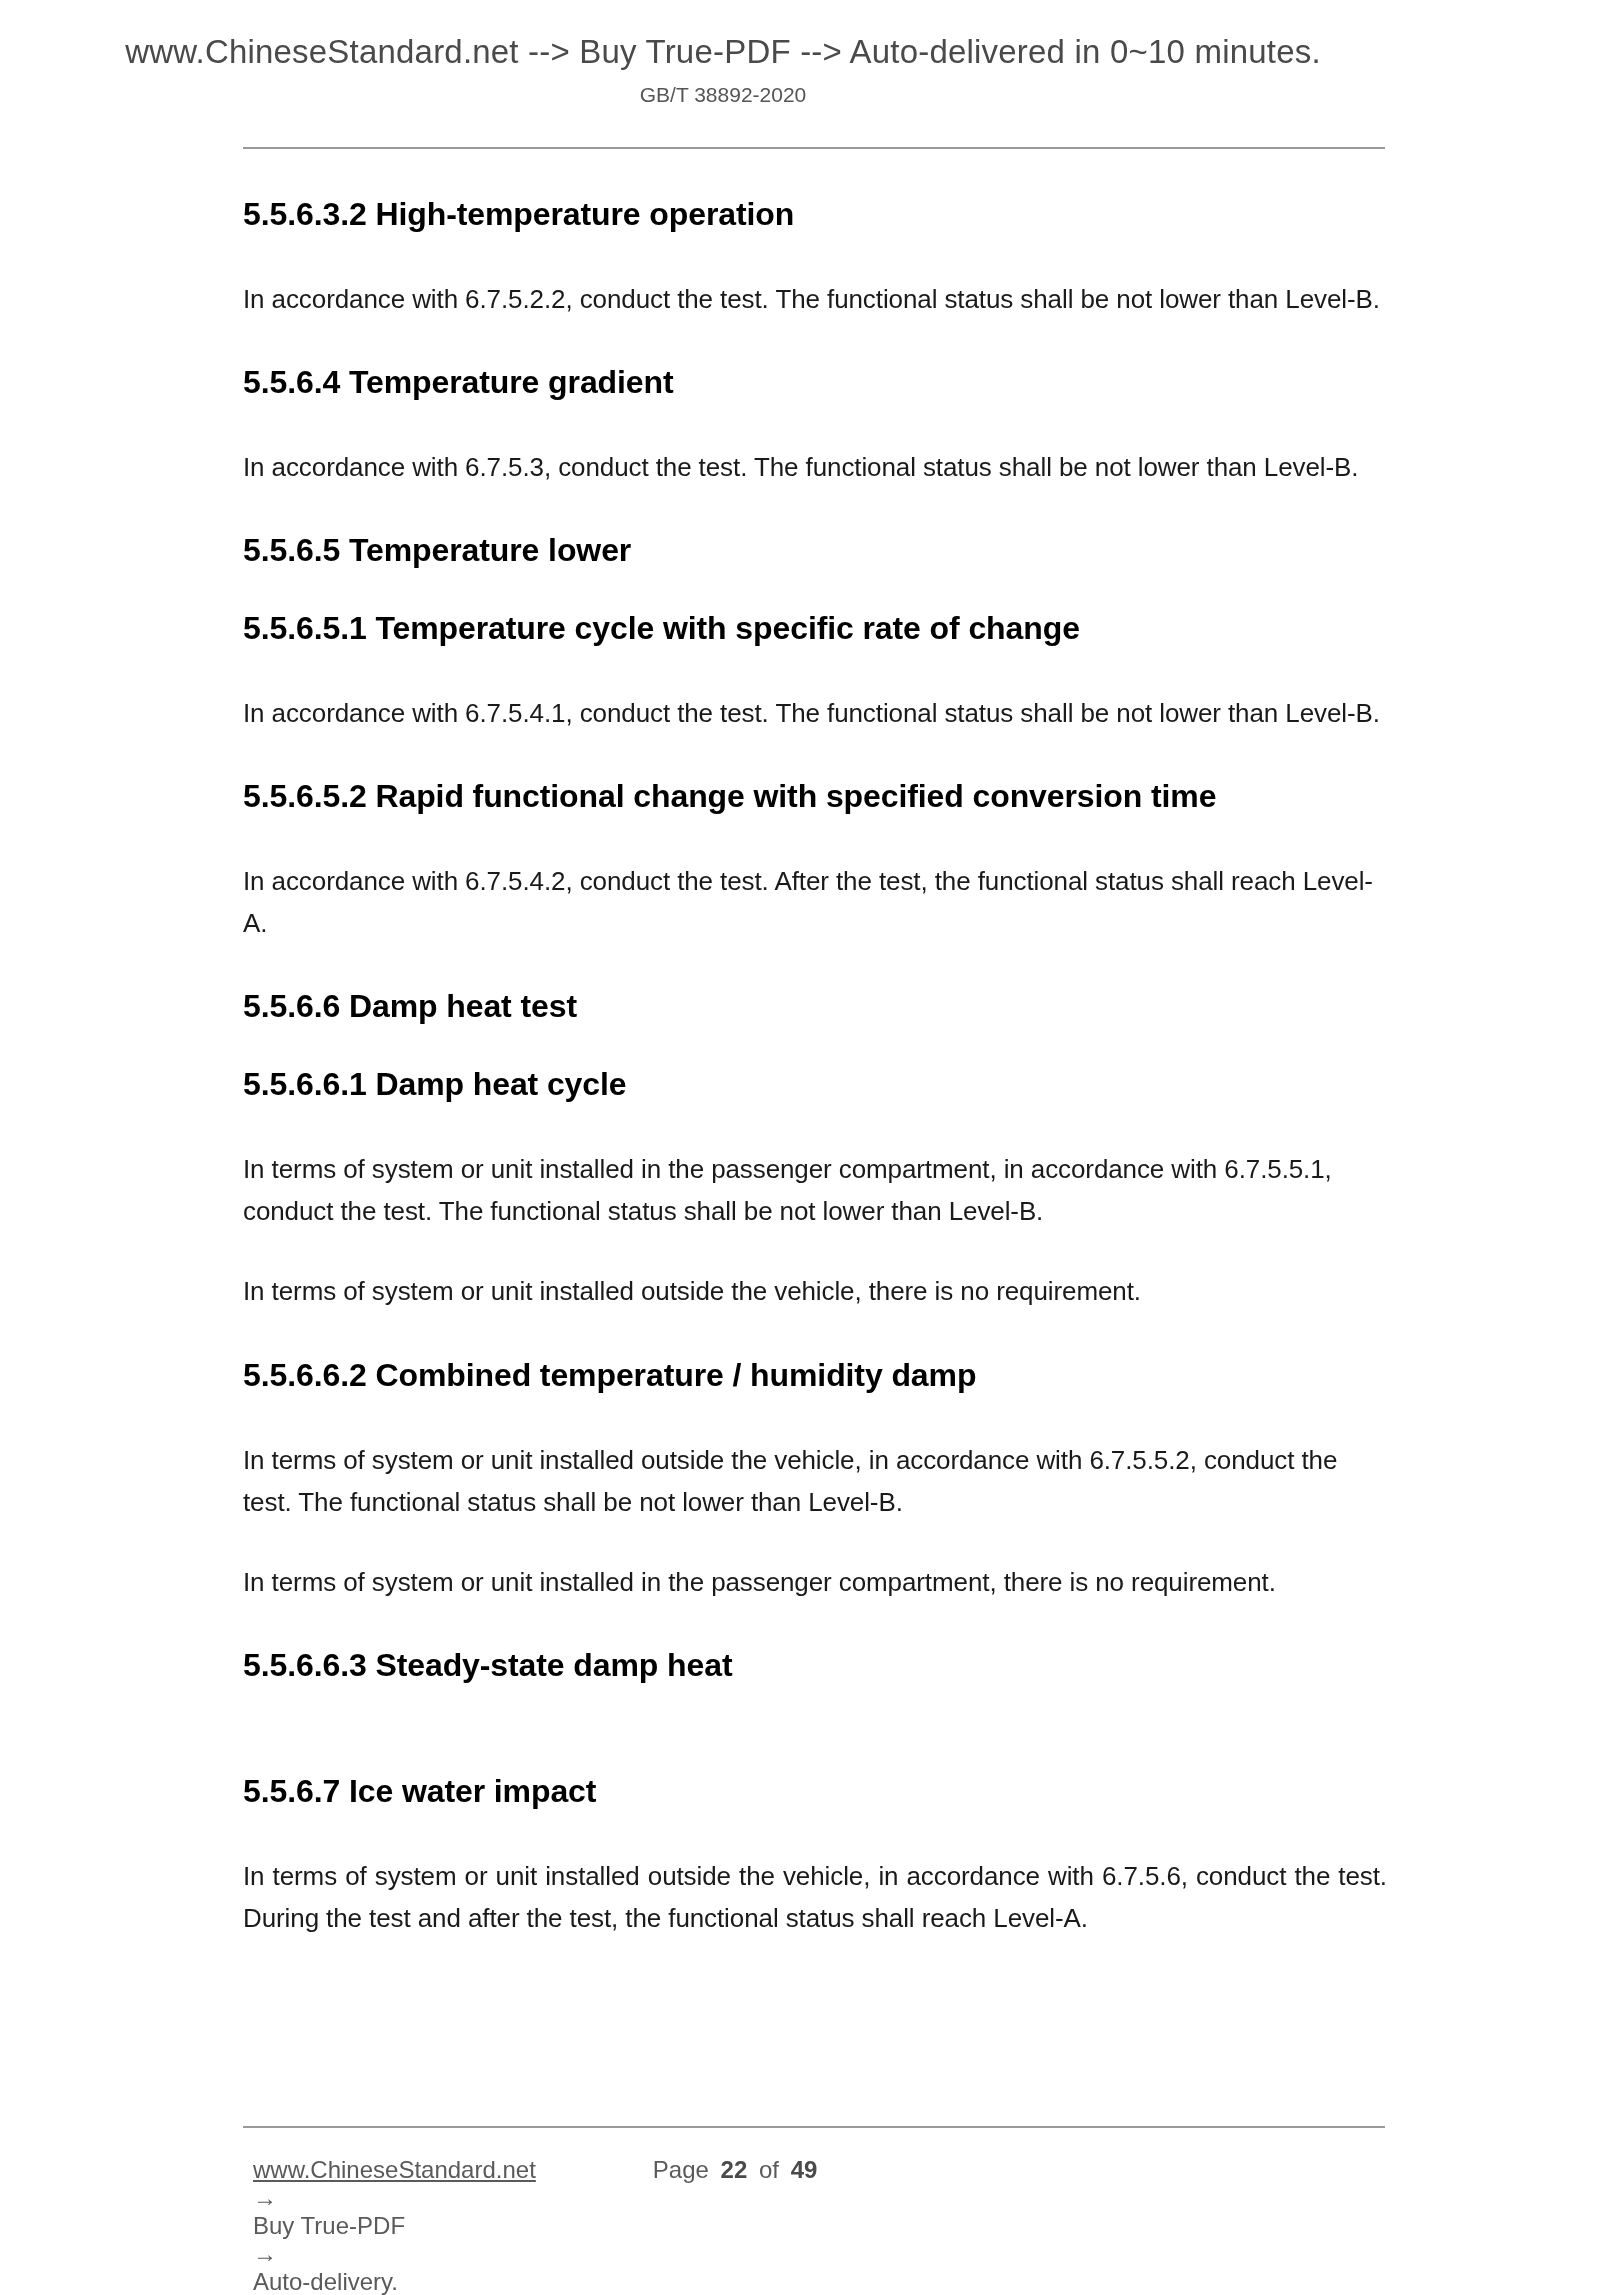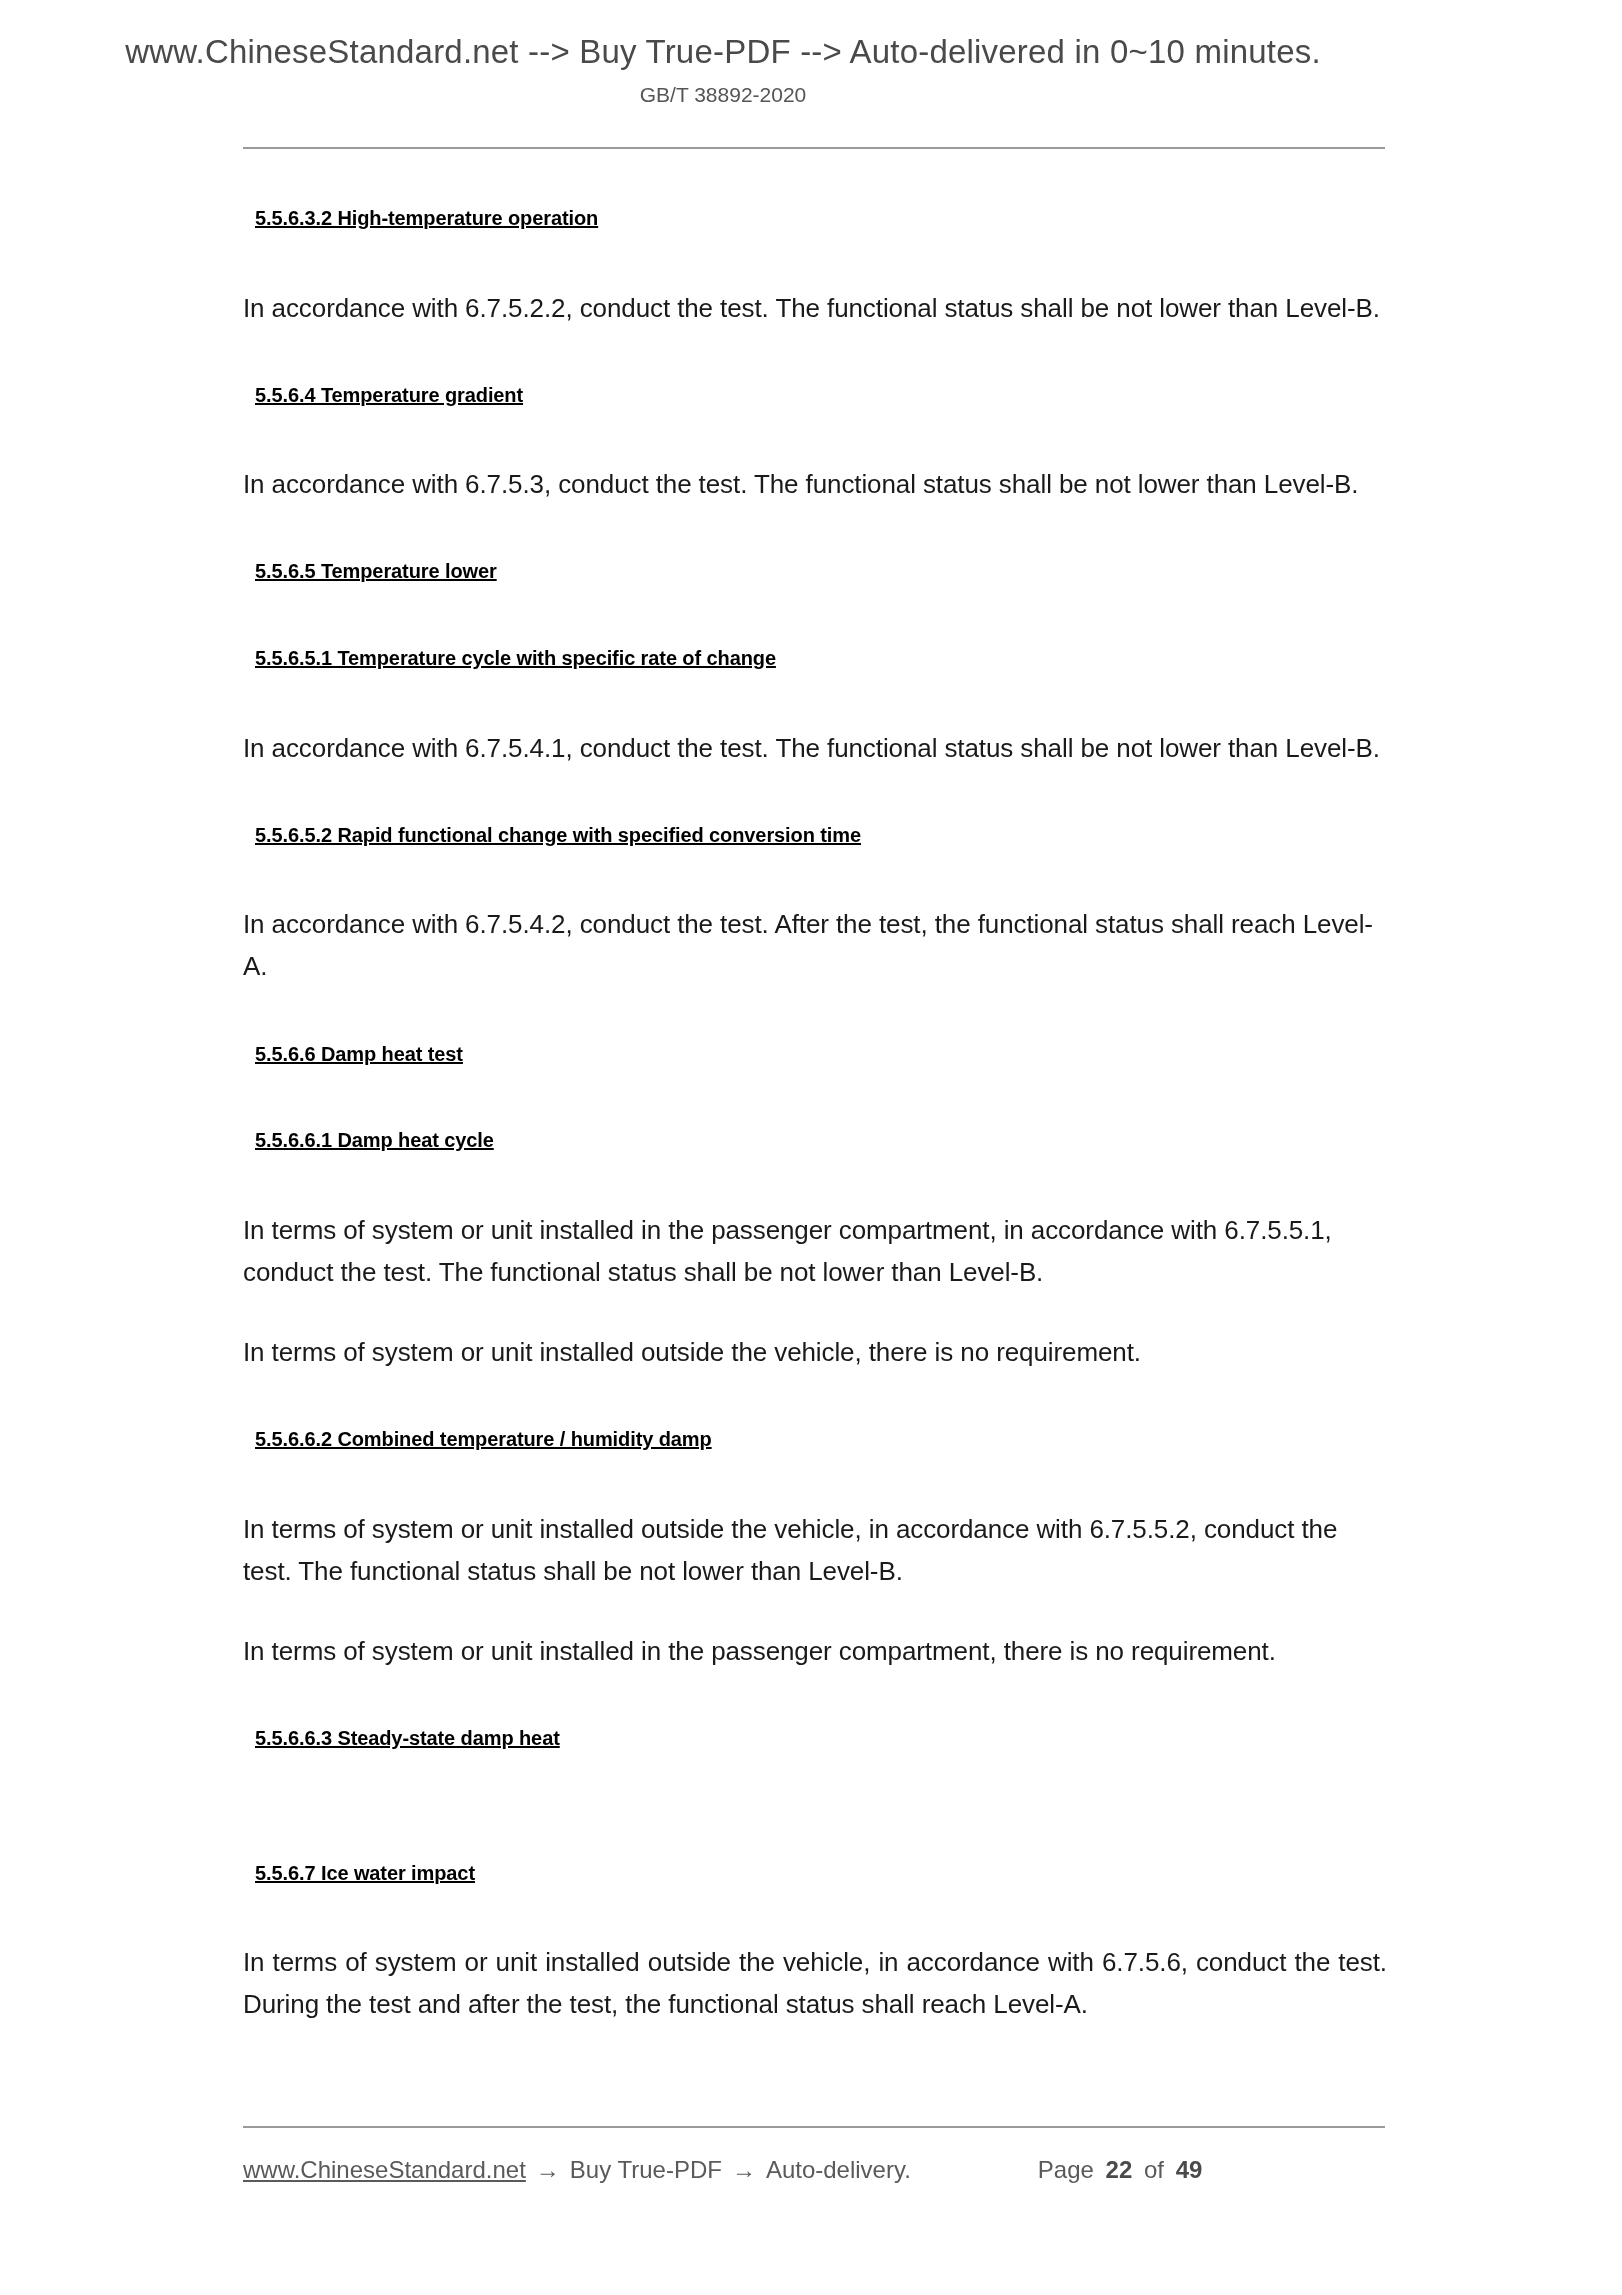--- a/index.html
+++ b/index.html
@@ -54,28 +54,27 @@
   }
 
   
   .content {
     position: absolute;
     top: 194px;
     left: 243px;
     width: 1144px;
   }
   h2.sec-head {
-    font-size: 20px;
+    font-size: 32px;
     font-weight: bold;
     color: #000000;
-    margin: 12px;
+    margin: 0;
     padding: 0;
     line-height: 1.28;
     letter-spacing: -0.1px;
-    text-decoration: underline;
   }
   p.body-text {
     font-size: 26px;
     color: #1a1a1a;
     margin: 0;
     padding: 0;
     line-height: 1.62;
     letter-spacing: -0.1px;
   }
   p.body-text.justify {
@@ -104,20 +103,21 @@
     margin-top: 28px;
     display: flex;
     align-items: baseline;
     color: #5a5a5a;
     font-size: 24px;
     white-space: nowrap;
   }
   .footer-left {
     display: flex;
     align-items: baseline;
+    flex-direction: column;
   }
   .footer-url {
     text-decoration: underline;
     color: #5a5a5a;
   }
   .footer-arrow {
     margin: 0 10px;
     font-size: 24px;
   }
   .footer-pager {

